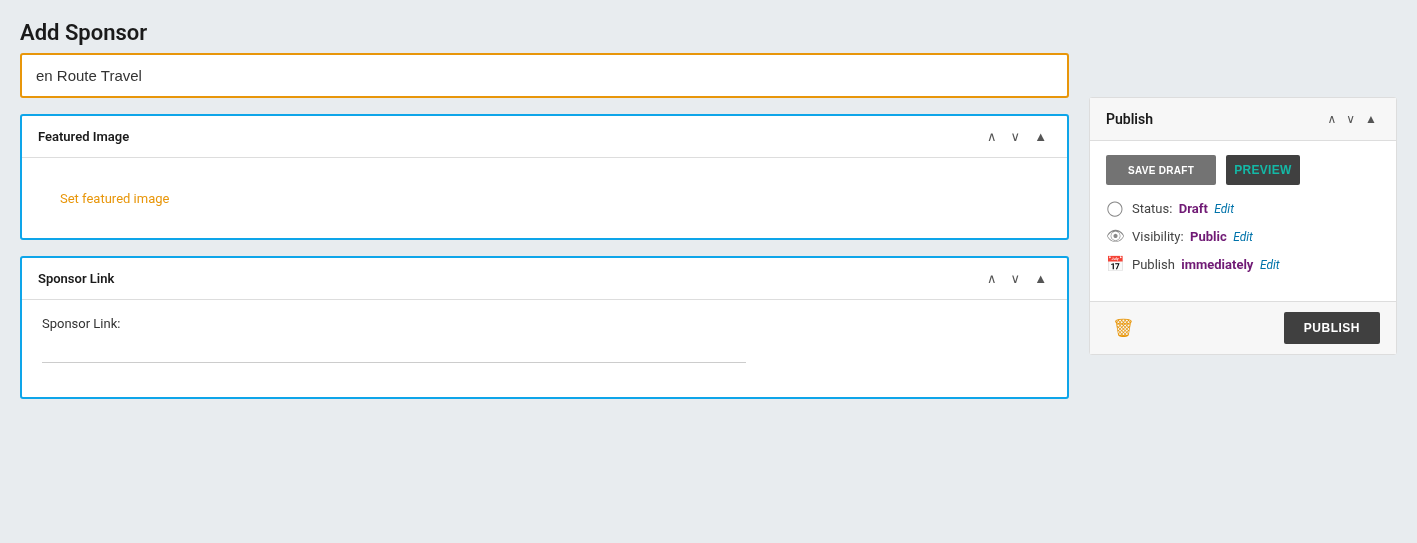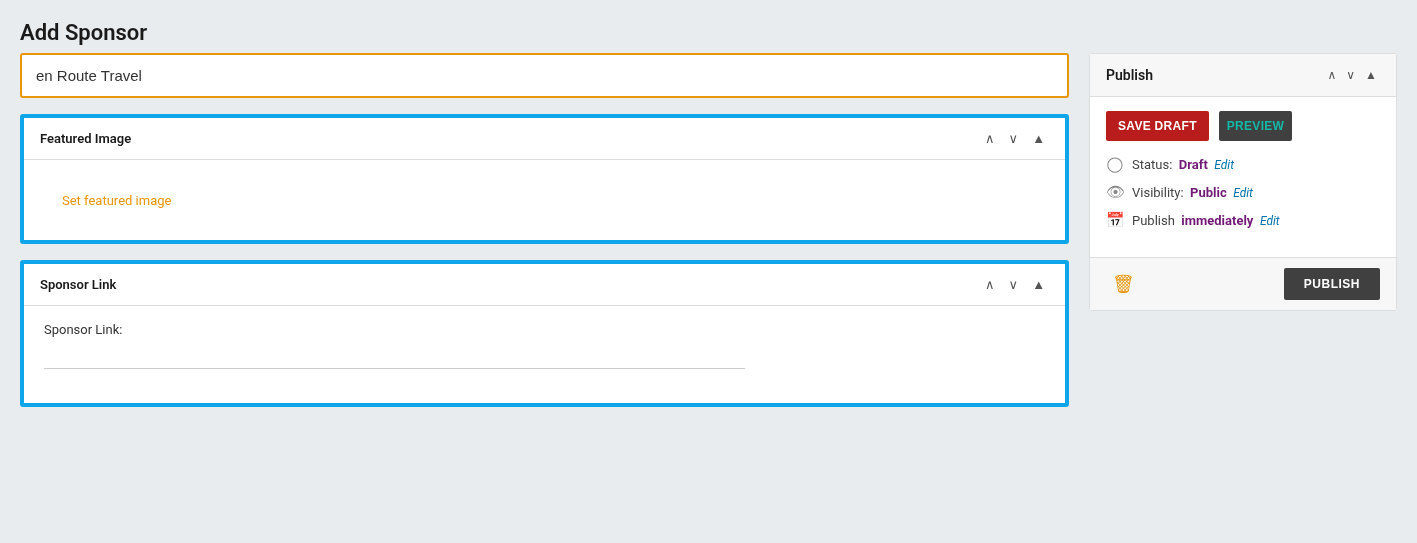--- a/index.html
+++ b/index.html
@@ -13,41 +13,41 @@
     }
     .page-title {
       font-size: 22px;
       font-weight: 600;
       color: #1a1a1a;
       margin-bottom: 8px;
     }
     .main-layout {
       display: flex;
       gap: 20px;
-      align-items: flex-start;
+      align-items: center;
     }
     .content-area {
       flex: 1;
       display: flex;
       flex-direction: column;
       gap: 16px;
     }
     .title-input {
       width: 100%;
       padding: 12px 14px;
       font-size: 15px;
       border: 2px solid #e8960a;
       border-radius: 3px;
       outline: none;
       background: #fff;
       color: #333;
     }
     .panel {
       background: #fff;
-      border: 4px solid #0ea5e9;
+      border: 2px solid #0ea5e9;
       border-radius: 3px;
     }
     .panel-header {
       display: flex;
       align-items: center;
       justify-content: space-between;
       padding: 12px 16px;
       border-bottom: 1px solid #ddd;
     }
     .panel-title {
@@ -132,25 +132,25 @@
     }
     .publish-body {
       padding: 14px 16px;
     }
     .publish-actions {
       display: flex;
       gap: 10px;
       margin-bottom: 14px;
     }
     .btn-save-draft {
-      background: #b91c1c;
+      background: #737373;
       color: #fff;
       border: none;
-      padding: 8px 12px;
-      font-size: 12px;
+      padding: 8px 22px;
+      font-size: 10px;
       font-weight: 600;
       cursor: pointer;
       border-radius: 2px;
       text-transform: uppercase;
       letter-spacing: 0.3px;
     }
     .btn-preview {
       background: #404040;
       color: #14b8a6;
       border: none;

